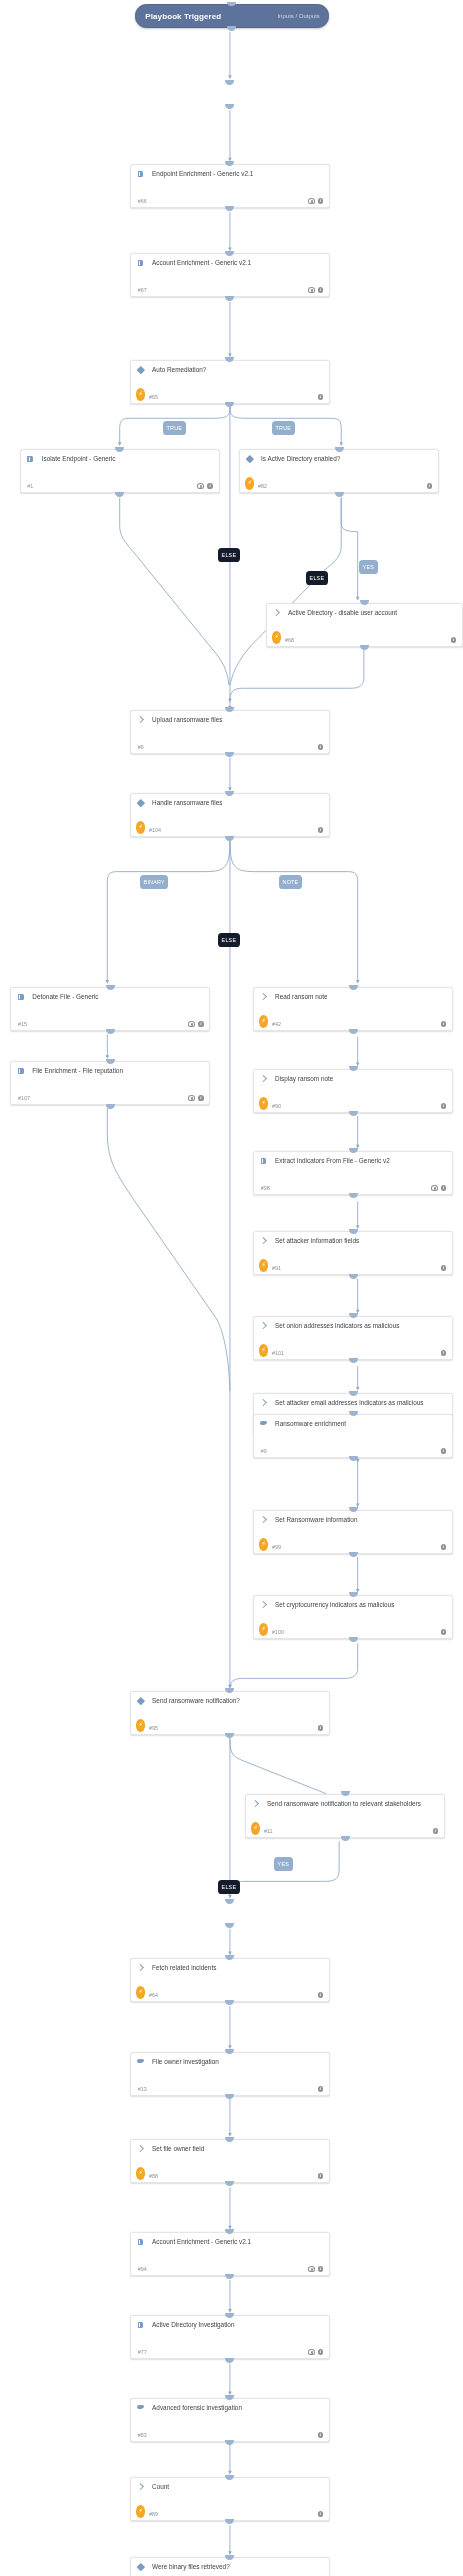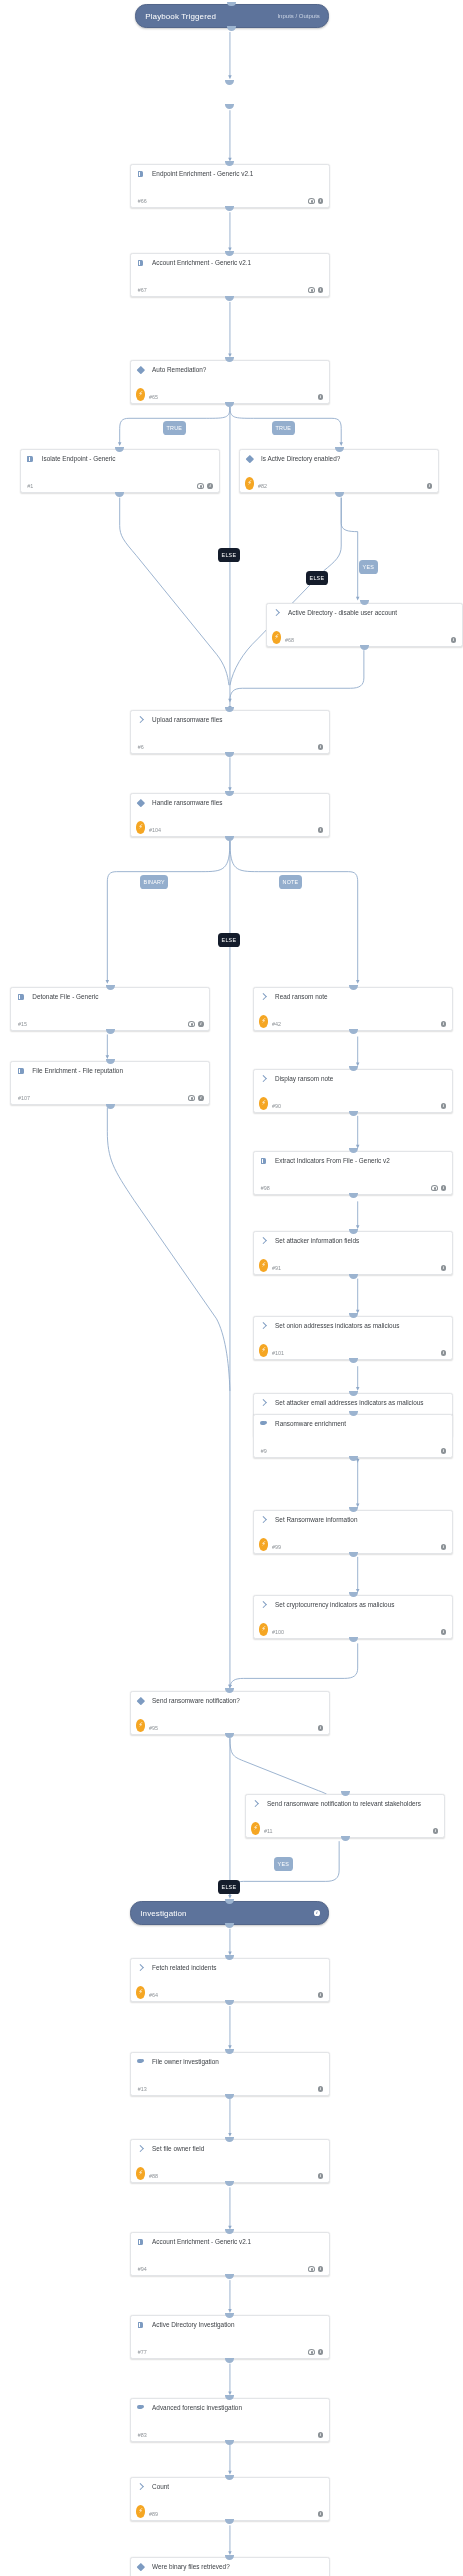--- a/index.html
+++ b/index.html
@@ -11,21 +11,21 @@
   #canvas { position: absolute; left:0; top:0; width:464px; height:3245px; }
   #edges { position:absolute; left:0; top:0; width:464px; height:3245px; pointer-events:none; }
 
   
   .pill {
     position:absolute; background:#5d739b; border-radius:11.3px;
     height:24px; display:flex; align-items:center; justify-content:space-between;
     padding:0 8.2px 0 9.3px; color:#fff; box-shadow:0 1px 2.1px rgba(0,0,0,.22);
     border:0.5px solid #53668a;
   }
-  .pill .pill-title { font-size:8px; letter-spacing:0.1px; white-space:nowrap; }
+  .pill .pill-title { font-size:8px; letter-spacing:0.1px; white-space:nowrap;font-weight:bold; }
   .pill .pill-sub { font-size:6px; color:#cdd6e6; }
 
   
   .card {
     position:absolute; background:#ffffff; border:0.5px solid #e3e5e8;
     border-radius:2.6px; box-shadow:0 0.5px 1.5px rgba(0,0,0,.13);
   }
   .card .row-top { display:flex; align-items:flex-start; padding:4.6px 6.2px 0 6.2px; }
   .card .tname {
     font-size:6.4px; color:#3b3f44; line-height:8px;
@@ -214,24 +214,20 @@
     </g>
   </svg>
 <div class="pill" style="left: 135px; top: 4.1px; width: 194px;">
       <span class="pill-title">Playbook Triggered</span>
       <span class="pill-sub">Inputs / Outputs</span>
     </div>
     <div class="nub out" style="left: 227px; top: 1.5px;"></div>
     <div class="nub out" style="left: 227px; top: 26px;"></div>
     <div class="nub out" style="left: 225px; top: 80px;"></div>
     <div class="nub out" style="left: 225px; top: 104px;"></div>
-    <div class="pill" style="left: 130px; top: 1901px; width: 199px;">
-      <span class="pill-title">Investigation</span>
-      <span class="gi white">i</span>
-    </div>
     <div class="nub out" style="left: 225px; top: 1899px;"></div>
     <div class="nub out" style="left: 225px; top: 1923px;"></div>
     <div class="card" style="left: 130px; top: 164px; width: 200px; height: 44px;">
       <div class="row-top">
         <span class="ic ic-book"></span>
         <span class="tname">Endpoint Enrichment - Generic v2.1</span>
       </div>
       <div class="row-bot">
         <span class="tnum">#66</span>
         <span class="icons">

